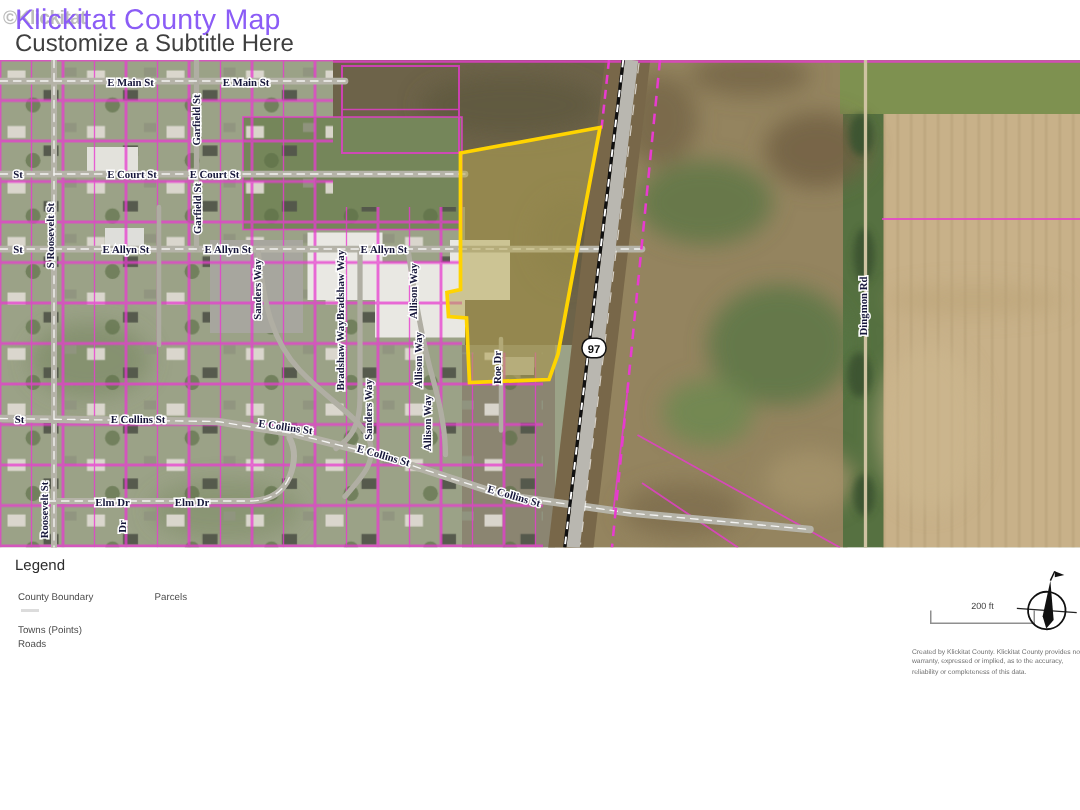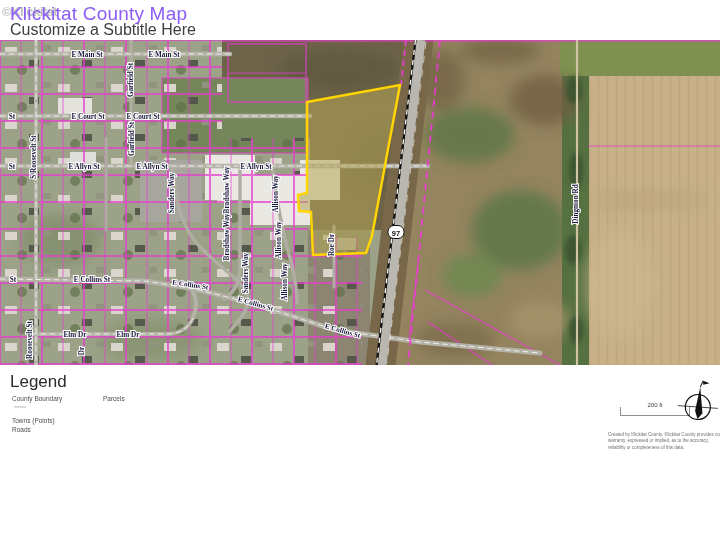--- a/index.html
+++ b/index.html
@@ -7,21 +7,21 @@
           font-family:"Liberation Sans",sans-serif;}
   
   .watermark{position:absolute;left:2px;top:4px;font-size:13px;color:#9a9a9a;opacity:.65;
              font-weight:700;letter-spacing:-.5px;}
   .map-title{position:absolute;left:10px;top:3px;margin:0;font-size:19px;font-weight:400;
              color:#8b5cf6;letter-spacing:.2px;}
   .map-subtitle{position:absolute;left:10px;top:21px;font-size:16px;color:#3f3f3f;}
   
   .map{position:absolute;left:0;top:40px;width:720px;height:325px;}
   
-  .legend-heading{position:absolute;left:10px;top:372px;font-size:17px;color:#2c2c2c;}
+  .legend-heading{position:absolute;left:10px;top:372px;font-size:10px;color:#2c2c2c;}
   .legend-item{position:absolute;font-size:6.5px;color:#4d4d4d;}
   .li-county{left:12px;top:395px;}
   .li-parcels{left:103px;top:395px;}
   .li-towns{left:12px;top:417px;}
   .li-roads{left:12px;top:426px;}
   .swatch-county{position:absolute;left:14px;top:406px;width:12px;height:2px;background:#dcdcdc;}
   
   .scalebar{position:absolute;left:620px;top:402px;width:70px;height:14px;}
   .scalebar .bracket{position:absolute;left:0;right:0;bottom:0;height:8px;
                      border-left:1px solid #8f8f8f;border-right:1px solid #8f8f8f;

